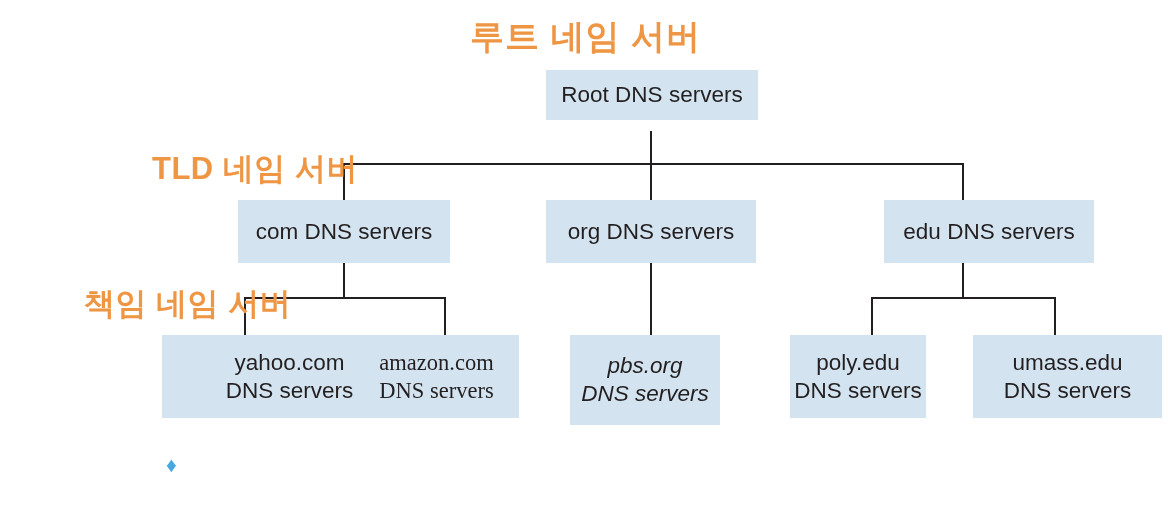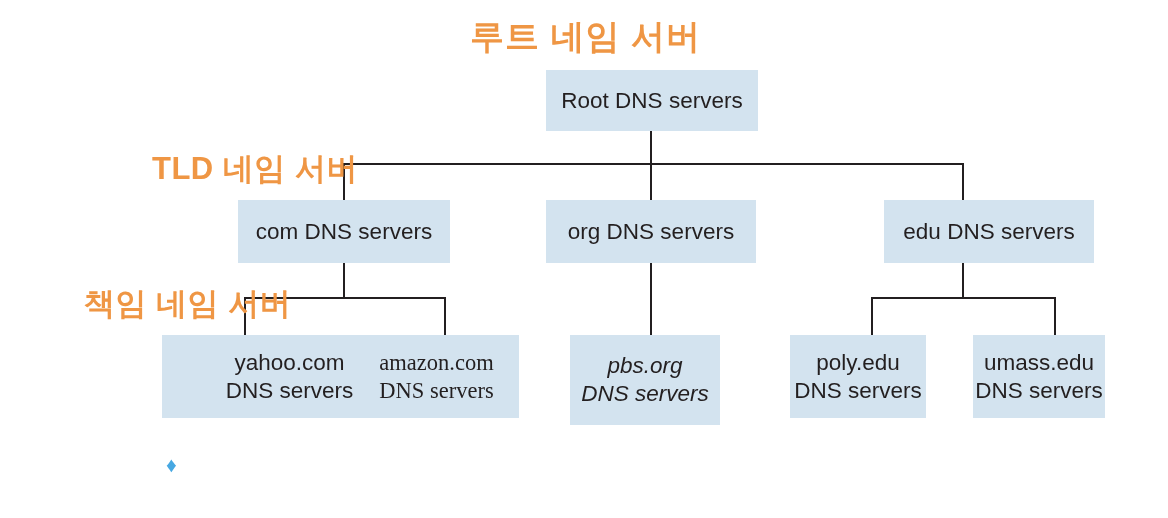--- a/index.html
+++ b/index.html
@@ -97,21 +97,21 @@
   <div class="line v" style="left:244px; top:297px; height:38px;"></div>
   <div class="line v" style="left:444px; top:297px; height:38px;"></div>
 
   <div class="line v" style="left:650px; top:263px; height:72px;"></div>
 
   <div class="line v" style="left:962px; top:263px; height:36px;"></div>
   <div class="line h" style="left:871px; top:297px; width:185px;"></div>
   <div class="line v" style="left:871px; top:297px; height:38px;"></div>
   <div class="line v" style="left:1054px; top:297px; height:38px;"></div>
 
-  <div class="node" style="left:546px; top:70px; width:212px; height:61px;">
+  <div class="node" style="left:546px; top:70px; width:212px; height:50px;">
     <span>Root DNS servers</span>
   </div>
 
   <div class="node" style="left:238px; top:200px; width:212px; height:63px;">
     <span>com DNS servers</span>
   </div>
   <div class="node" style="left:546px; top:200px; width:210px; height:63px;">
     <span>org DNS servers</span>
   </div>
   <div class="node" style="left:858px; top:200px; width:210px; height:63px;margin-left:26px;">
@@ -127,21 +127,21 @@
     <span>DNS servers</span>
   </div>
   <div class="node" style="left:570px; top:335px; width:150px; height:90px;font-style:italic;">
     <span>pbs.org</span>
     <span>DNS servers</span>
   </div>
   <div class="node" style="left:790px; top:335px; width:136px; height:83px;">
     <span>poly.edu</span>
     <span>DNS servers</span>
   </div>
-  <div class="node" style="left:973px; top:335px; width:132px; height:83px;">
+  <div class="node" style="left:973px; top:335px; width:189px; height:83px;">
     <span>umass.edu</span>
     <span>DNS servers</span>
   </div>
 
   <div class="caption">
     <span class="diamond">♦</span>
   </div>
 
 </div>
 

